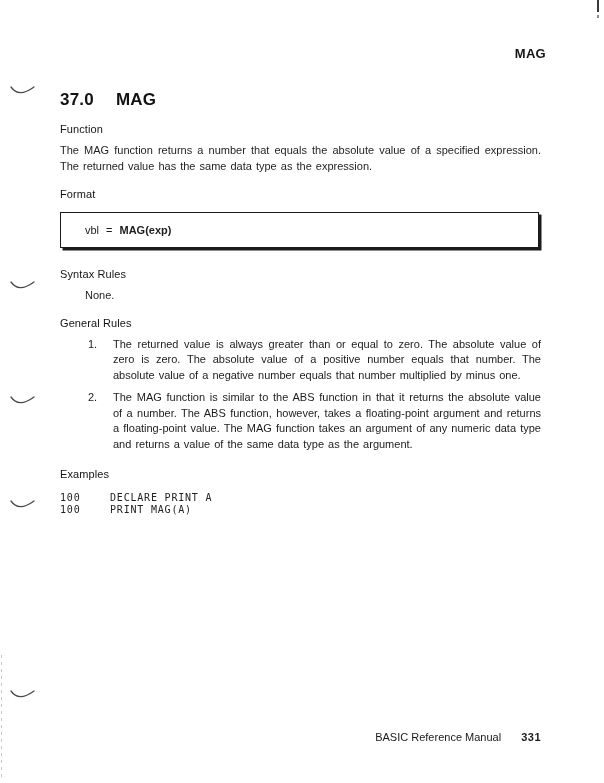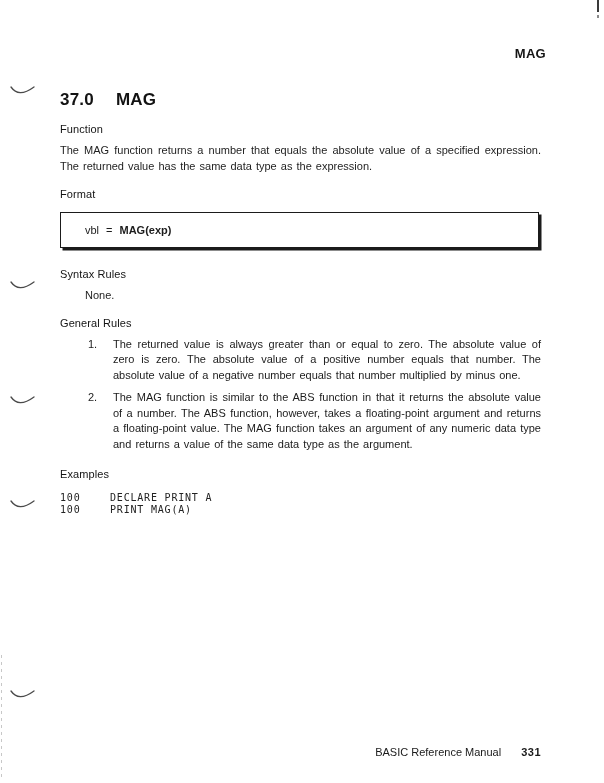--- a/index.html
+++ b/index.html
@@ -104,21 +104,20 @@
     font-size: 11px;
     color: #1a1a1a;
     display: flex;
     align-items: baseline;
     text-align: right;
   }
   .page-footer .page-num {
     font-weight: bold;
     margin-left: 20px;
     letter-spacing: 0.5px;
-    margin-top: 15px;
   }
   .margin-mark {
     position: absolute;
     left: 10px;
     width: 26px;
     height: 13px;
   }
   .corner-tick {
     position: absolute;
     top: 0;

